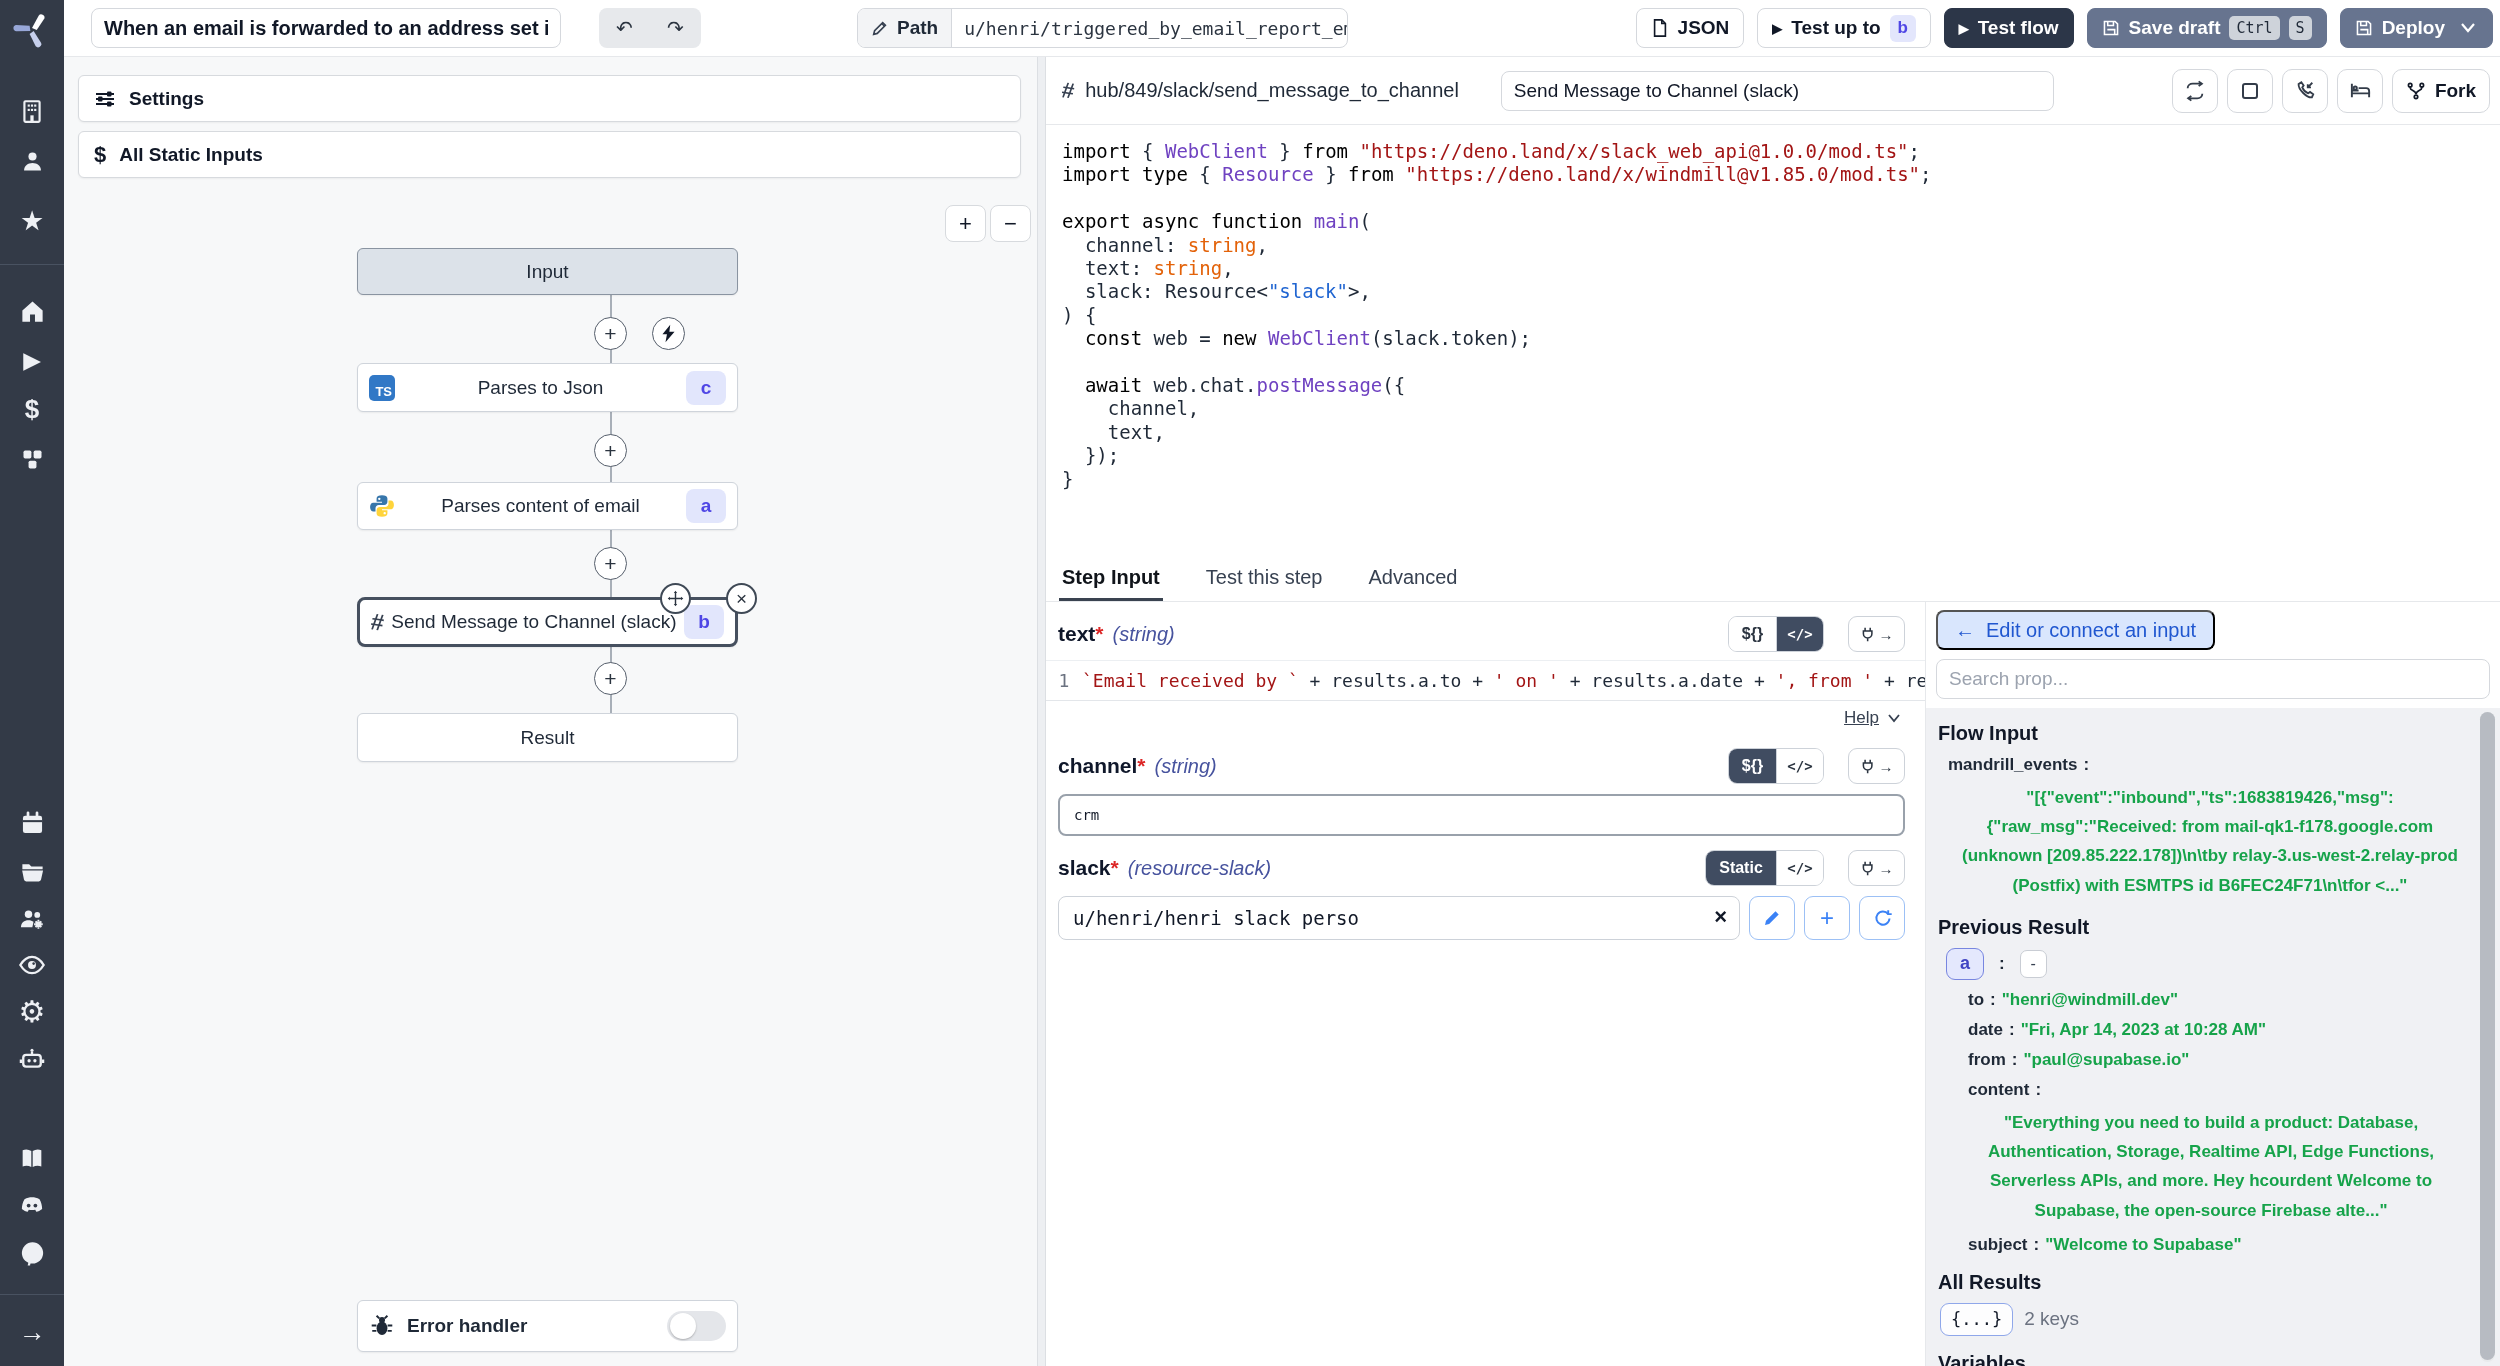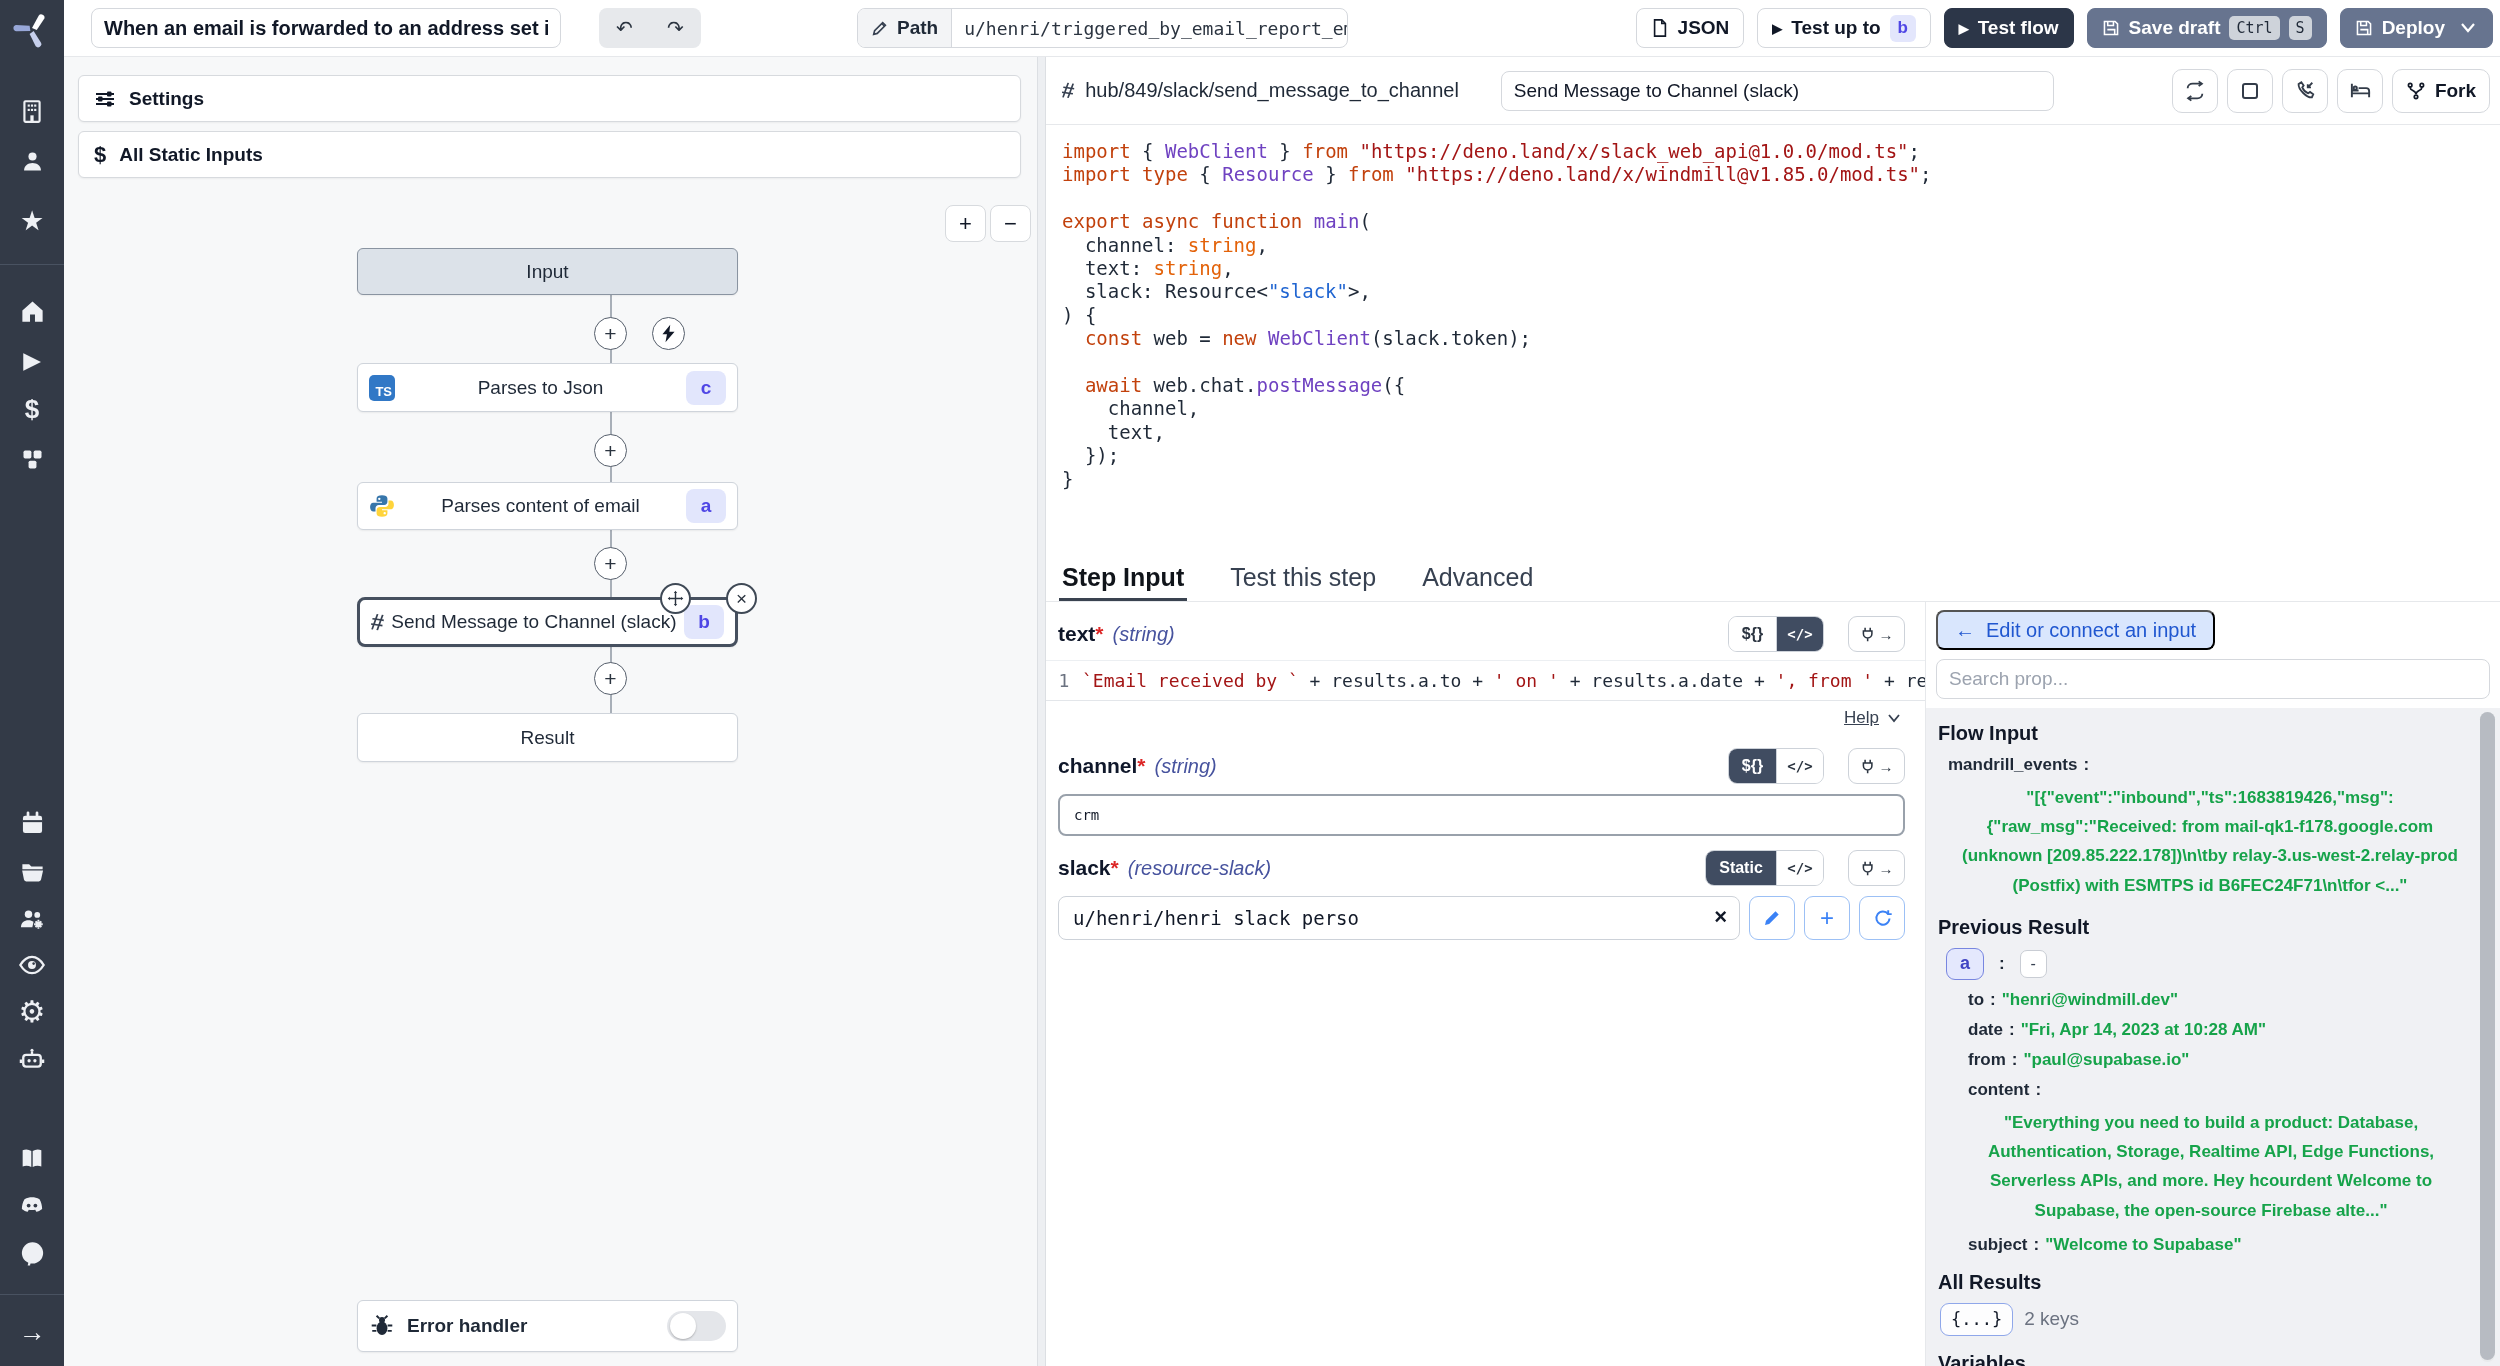--- a/index.html
+++ b/index.html
@@ -67,26 +67,26 @@
   .name-input { margin-left:42px; width:553px; height:40px; border:1px solid #d5d8dd; border-radius:8px; padding:0 12px; font-size:19px; color:#111827; }
   .hdr-btns { margin-left:auto; display:flex; gap:9px; align-items:center; }
   .icon-btn { width:46px; height:44px; border:1px solid #d5d8dd; border-radius:10px; background:#fff; display:flex;
               align-items:center; justify-content:center; color:#333c49; cursor:pointer; }
   .fork-btn { width:98px; height:44px; border:1px solid #d5d8dd; border-radius:10px; background:#fff; display:flex;
               align-items:center; justify-content:center; gap:9px; font-size:19px; font-weight:700; color:#111827; cursor:pointer; }
 
   .code-area { position:absolute; left:0; right:0; top:68px; height:429px; background:#fff; overflow:hidden;
                padding:15px 0 0 16px; font-family:"DejaVu Sans Mono",monospace; font-size:19px; line-height:23.4px; }
   .code-line { white-space:pre; }
-  .tk-kw { color:#c2410c; } .tk-id { color:#6f42c1; } .tk-str { color:#a31515; }
+  .tk-kw { color:#000000; } .tk-id { color:#6f42c1; } .tk-str { color:#a31515; }
   .tk-ty { color:#e36209; } .tk-bl { color:#2065d1; } .tk-pl { color:#1f2937; }
 
   .tabs-row { position:absolute; left:0; right:0; top:497px; height:48px; border-bottom:1px solid #e6e8eb;
               display:flex; align-items:stretch; padding-left:16px; gap:46px; }
-  .tab { display:flex; align-items:center; font-size:25px; color:#374151; position:relative; cursor:pointer; }
+  .tab { display:flex; align-items:center; font-size:20px; color:#374151; position:relative; cursor:pointer; }
   .tab.active { font-weight:700; color:#10141a; }
   .tab.active::after { content:""; position:absolute; left:-3px; right:-3px; bottom:0; height:3px; background:#3a4350; }
 
   
   .form-col { position:absolute; left:0; top:545px; width:879px; bottom:0; background:#fff; }
   .frow-label { display:flex; align-items:center; height:36px; margin:14px 20px 0 12px; }
   .fname { font-size:21px; font-weight:700; color:#0f172a; }
   .req { color:#dc2626; font-weight:700; font-size:21px; }
   .ftype { margin-left:9px; font-style:italic; font-size:20px; color:#47539e; }
   .fctrl { margin-left:auto; display:flex; gap:24px; align-items:center; }

